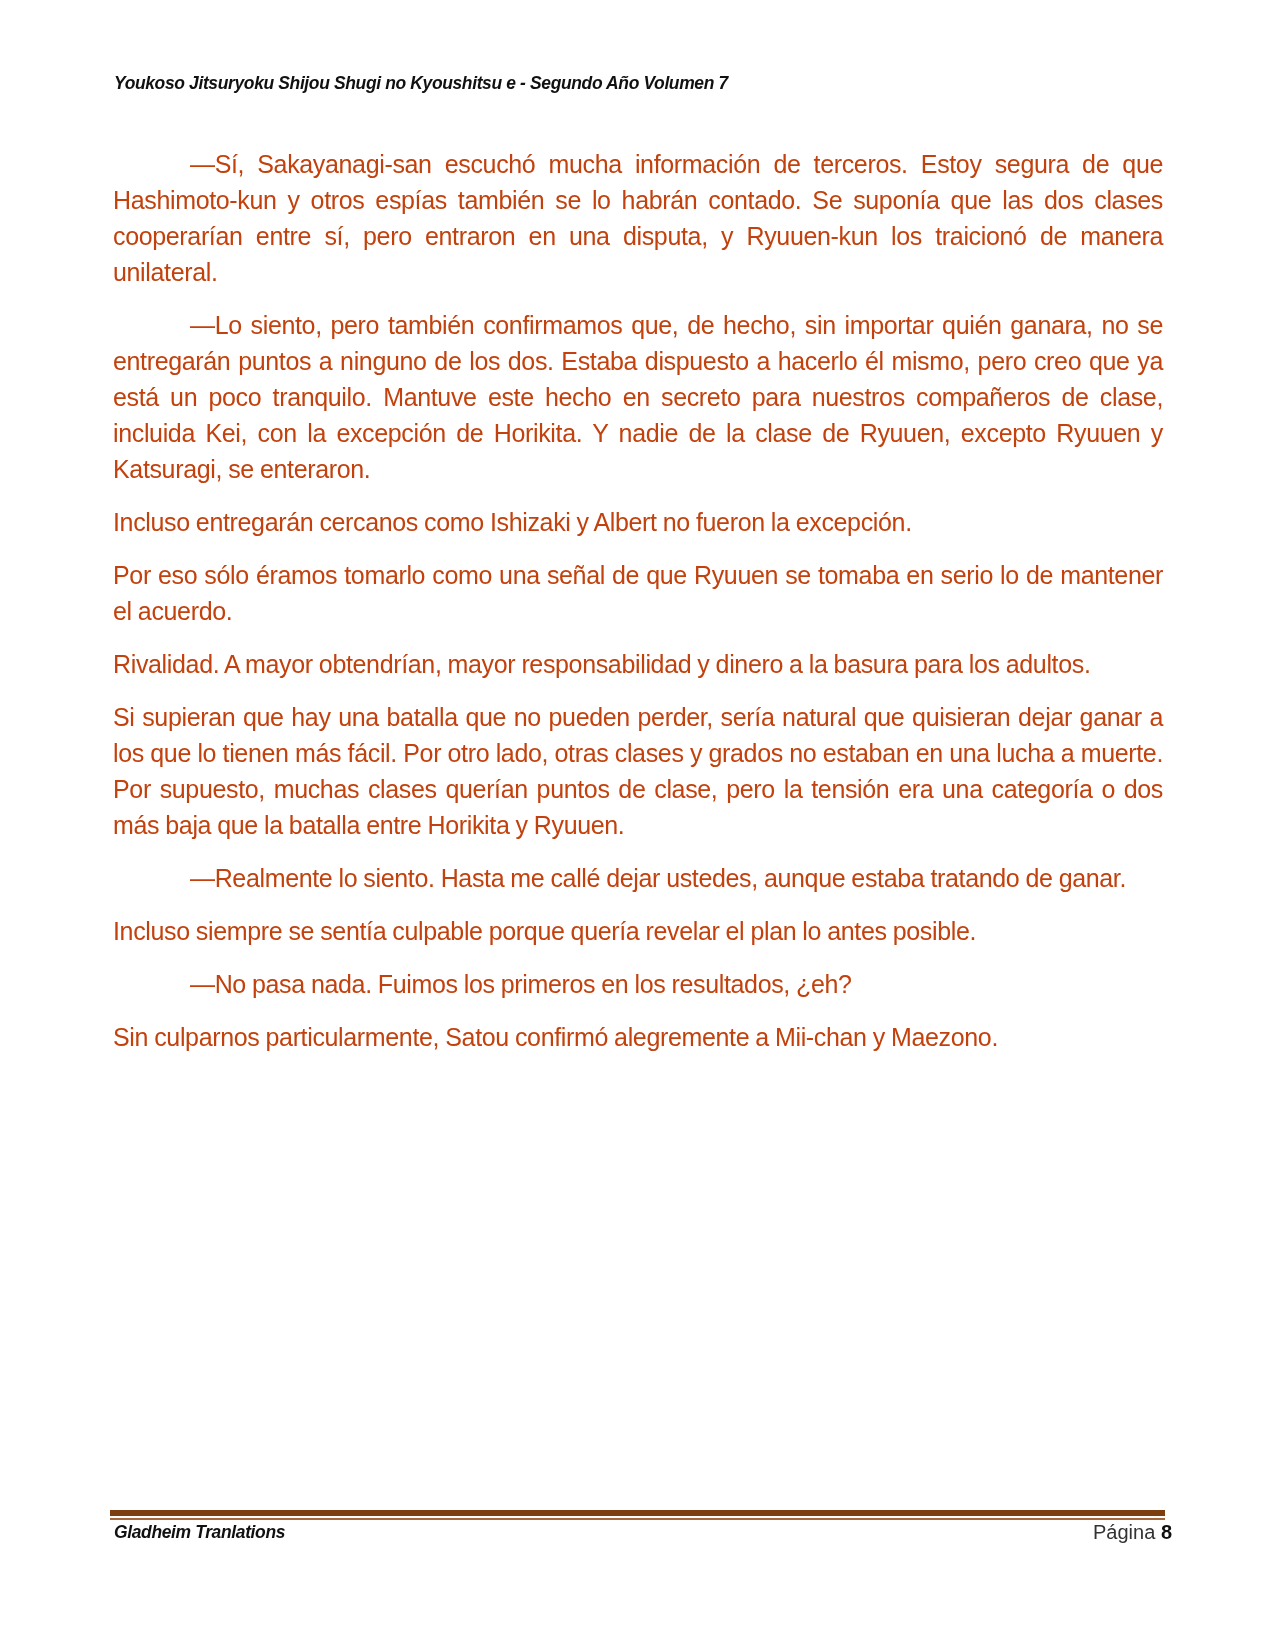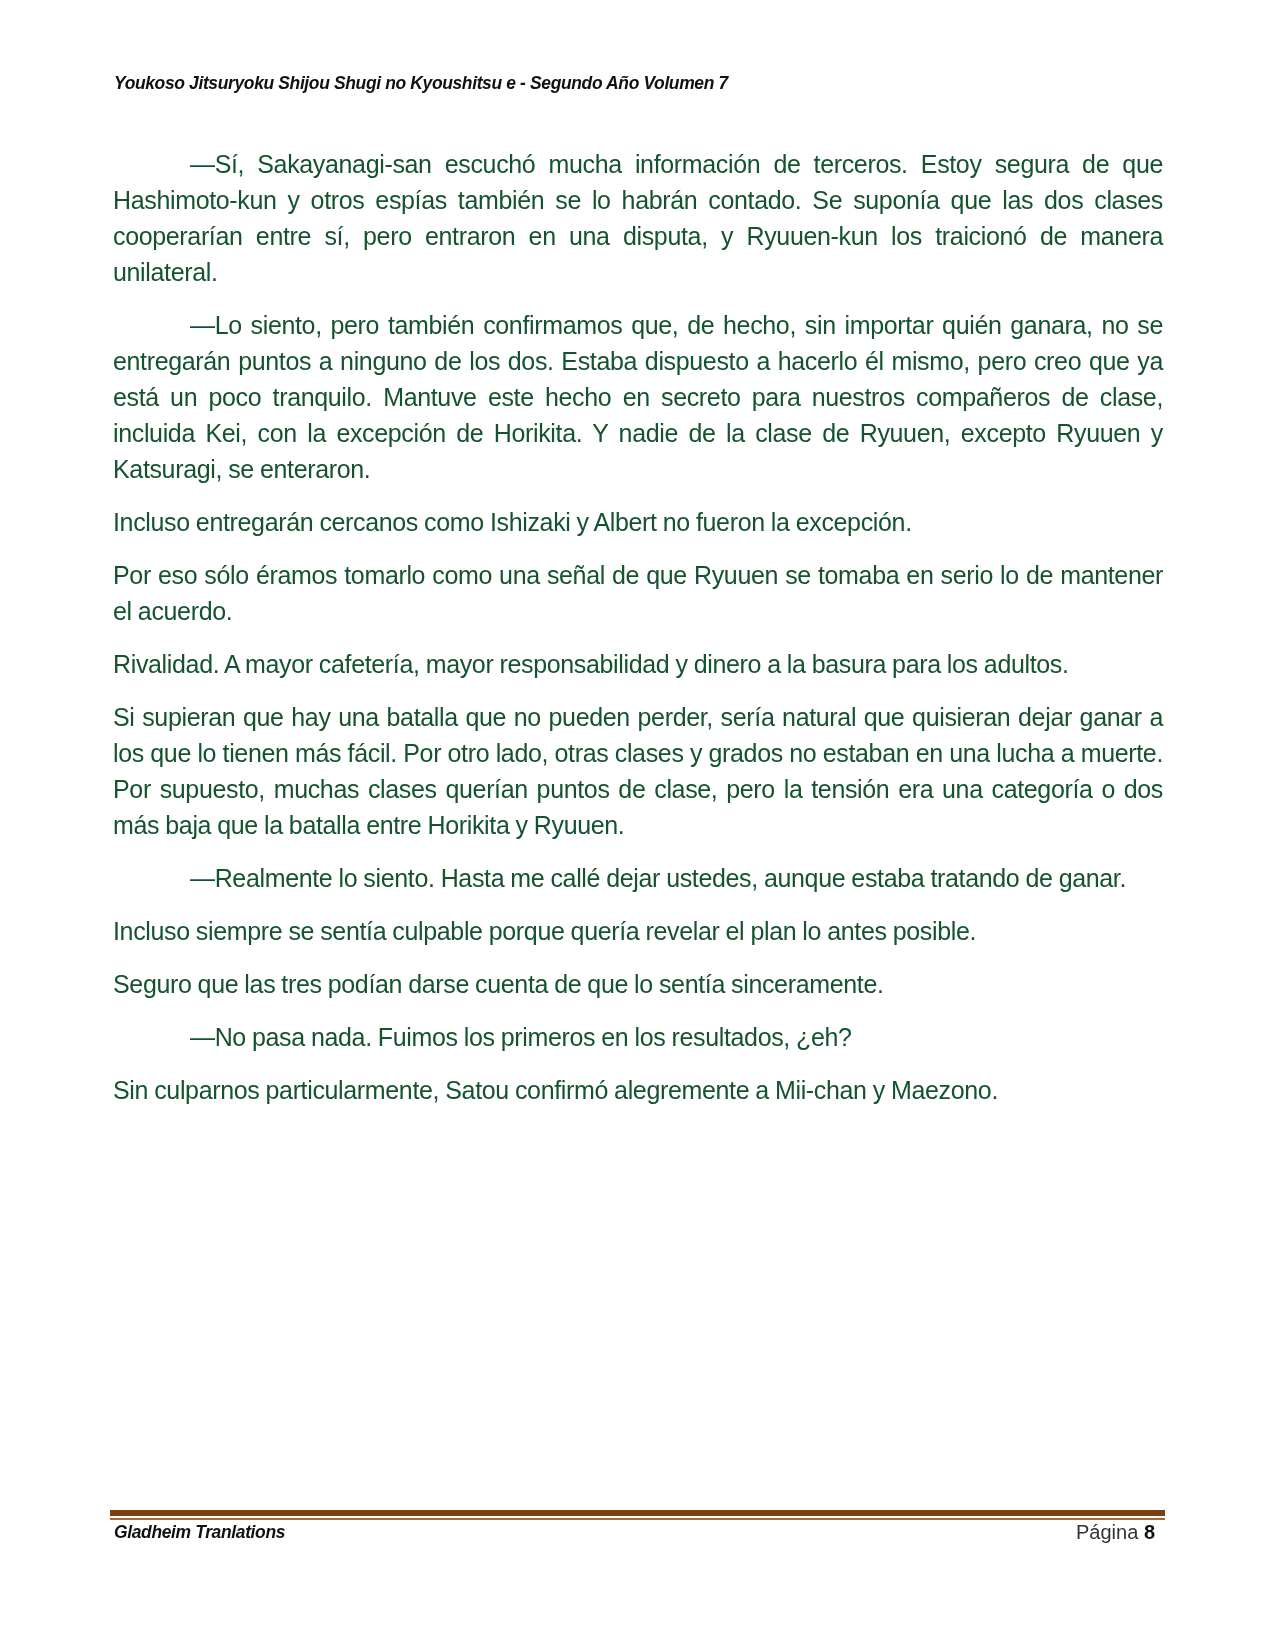--- a/index.html
+++ b/index.html
@@ -8,61 +8,60 @@
       position: absolute; left: 114px; top: 72px;
       font-family: "Liberation Sans", sans-serif;
       font-weight: bold; font-style: italic;
       font-size: 19px; color: #111; letter-spacing: -0.4px;
       transform: scaleX(0.92); transform-origin: left center;
       white-space: nowrap;
     }
     .body-text {
       position: absolute; left: 113px; top: 146px; width: 1050px;
       font-family: "Liberation Sans", sans-serif;
-      font-size: 25px; line-height: 36px; color: #14532d;
+      font-size: 25px; line-height: 36px; color: #c2410c;
     }
     .para { margin: 0 0 17px 0; text-align: justify; letter-spacing: -0.35px; word-spacing: -0.5px; }
     .para.dialogue { text-indent: 77px; }
     .footer-rule-thick {
       position: absolute; left: 110px; top: 1510px; width: 1055px; height: 6px;
       background: #7b3f10;
     }
     .footer-rule-thin {
       position: absolute; left: 110px; top: 1518px; width: 1055px; height: 2px;
       background: #a5683a;
     }
     .footer-left {
       position: absolute; left: 114px; top: 1521px;
       font-family: "Liberation Sans", sans-serif;
       font-weight: bold; font-style: italic; font-size: 19px; color: #111;
       letter-spacing: -0.4px; transform: scaleX(0.92); transform-origin: left center;
       white-space: nowrap;
     }
     .footer-right {
-      position: absolute; right: 120px; top: 1521px;
+      position: absolute; right: 103px; top: 1521px;
       font-family: "Liberation Sans", sans-serif; font-size: 20px; color: #333;
       white-space: nowrap;
     }
     .footer-right .num { color: #111; font-weight: bold; }
   </style>
 </head>
 <body>
 
 <div class="page-header">Youkoso Jitsuryoku Shijou Shugi no Kyoushitsu e - Segundo Año Volumen 7</div>
 
 <div class="body-text">
   <p class="para dialogue">—Sí, Sakayanagi-san escuchó mucha información de terceros. Estoy segura de que Hashimoto-kun y otros espías también se lo habrán contado. Se suponía que las dos clases cooperarían entre sí, pero entraron en una disputa, y Ryuuen-kun los traicionó de manera unilateral.</p>
   <p class="para dialogue">—Lo siento, pero también confirmamos que, de hecho, sin importar quién ganara, no se entregarán puntos a ninguno de los dos. Estaba dispuesto a hacerlo él mismo, pero creo que ya está un poco tranquilo. Mantuve este hecho en secreto para nuestros compañeros de clase, incluida Kei, con la excepción de Horikita. Y nadie de la clase de Ryuuen, excepto Ryuuen y Katsuragi, se enteraron.</p>
   <p class="para">Incluso entregarán cercanos como Ishizaki y Albert no fueron la excepción.</p>
   <p class="para">Por eso sólo éramos tomarlo como una señal de que Ryuuen se tomaba en serio lo de mantener el acuerdo.</p>
-  <p class="para">Rivalidad. A mayor cafetería, mayor responsabilidad y dinero a la basura para los adultos.</p>
+  <p class="para">Rivalidad. A mayor obtendrían, mayor responsabilidad y dinero a la basura para los adultos.</p>
   <p class="para">Si supieran que hay una batalla que no pueden perder, sería natural que quisieran dejar ganar a los que lo tienen más fácil. Por otro lado, otras clases y grados no estaban en una lucha a muerte. Por supuesto, muchas clases querían puntos de clase, pero la tensión era una categoría o dos más baja que la batalla entre Horikita y Ryuuen.</p>
   <p class="para dialogue">—Realmente lo siento. Hasta me callé dejar ustedes, aunque estaba tratando de ganar.</p>
   <p class="para">Incluso siempre se sentía culpable porque quería revelar el plan lo antes posible.</p>
-  <p class="para">Seguro que las tres podían darse cuenta de que lo sentía sinceramente.</p>
   <p class="para dialogue">—No pasa nada. Fuimos los primeros en los resultados, ¿eh?</p>
   <p class="para">Sin culparnos particularmente, Satou confirmó alegremente a Mii-chan y Maezono.</p>
 </div>
 
 <div class="footer-rule-thick"></div>
 <div class="footer-rule-thin"></div>
 
 <div class="footer-left">Gladheim Tranlations</div>
 <div class="footer-right">
   <span>Página</span>

